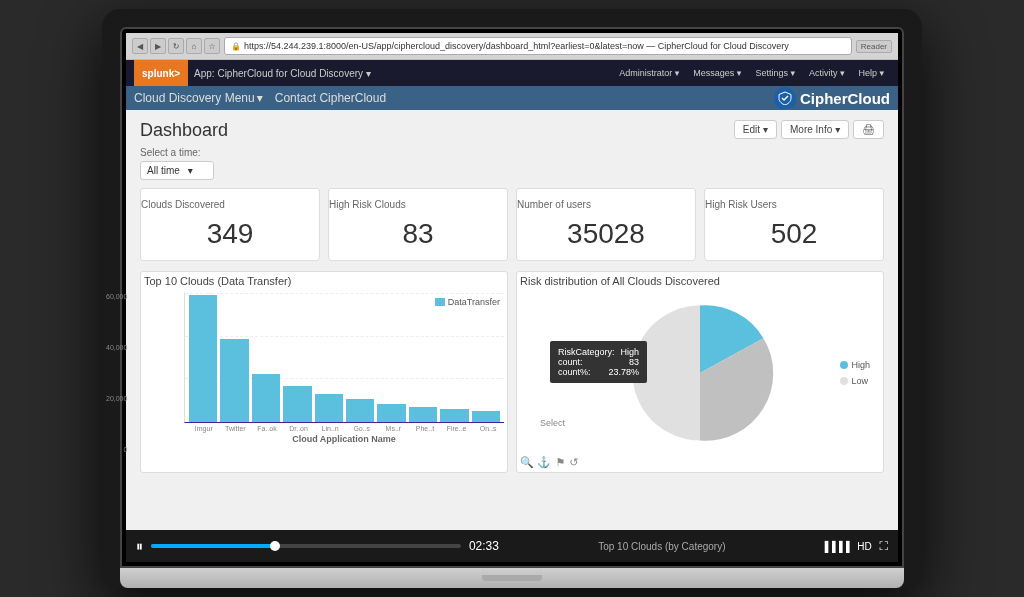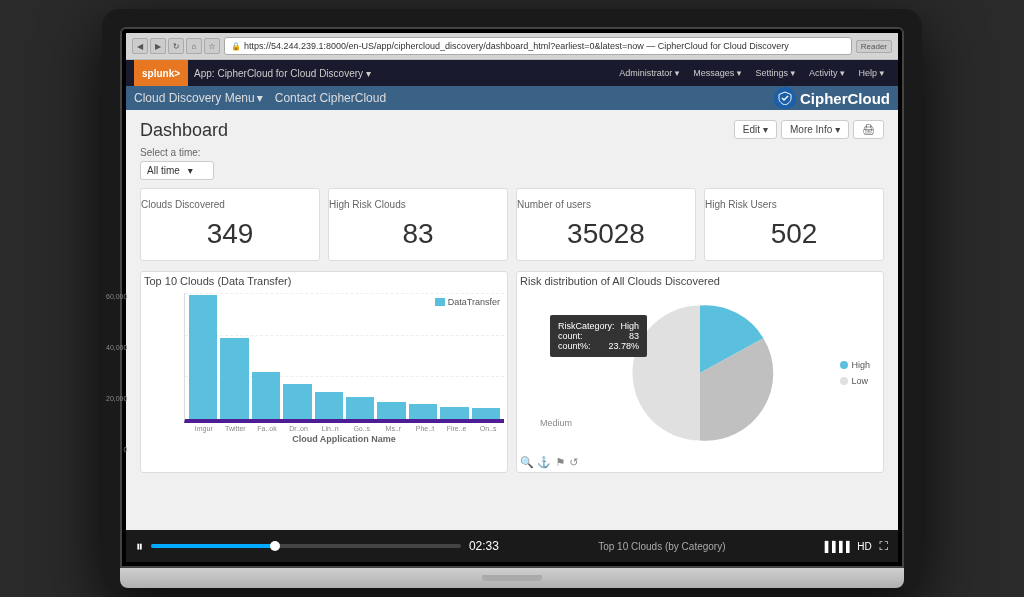--- a/index.html
+++ b/index.html
@@ -295,21 +295,21 @@
       height: 160px;
       padding-left: 40px;
       padding-bottom: 30px;
     }
 
     .chart-inner {
       height: 100%;
       width: 100%;
       position: relative;
       border-left: 1px solid #ddd;
-      border-bottom: 4px solid #4c1d95;
+      border-bottom: 1px solid #4c1d95;
     }
 
     .grid-lines {
       position: absolute;
       top: 0; left: 0; right: 0; bottom: 0;
     }
 
     .grid-line {
       position: absolute;
       left: 0;
@@ -383,21 +383,21 @@
     }
 
     .pie-svg {
       width: 150px;
       height: 150px;
     }
 
     .pie-tooltip {
       position: absolute;
       left: 30px;
-      top: 22px;
+      top: 48px;
       background: #333;
       color: white;
       font-size: 9px;
       padding: 6px 8px;
       border-radius: 2px;
       z-index: 10;
     }
 
     .pie-tooltip-row {
       display: flex;
@@ -730,21 +730,21 @@
               <div class="pie-labels">
                 <div class="pie-label-item">
                   <div class="pie-label-dot" style="background:#5bc0de"></div>
                   <span>High</span>
                 </div>
                 <div class="pie-label-item">
                   <div class="pie-label-dot" style="background:#e0e0e0"></div>
                   <span>Low</span>
                 </div>
               </div>
-              <div class="pie-legend-medium">Medium</div>
+              <div class="pie-legend-medium">Select</div>
             </div>
             <div class="chart-toolbar">
               <span class="chart-tool">🔍</span>
               <span class="chart-tool">⚓</span>
               <span class="chart-tool">⚑</span>
               <span class="chart-tool">↺</span>
             </div>
           </div>
         </div>
       </div>

